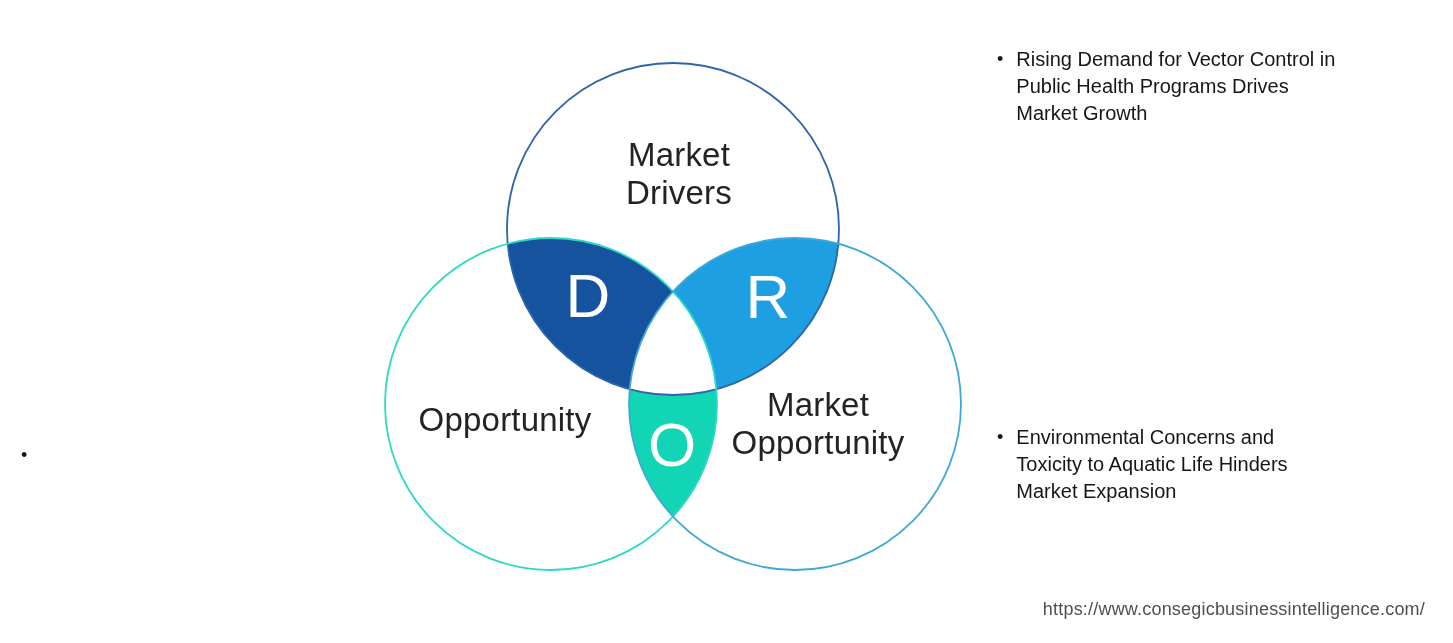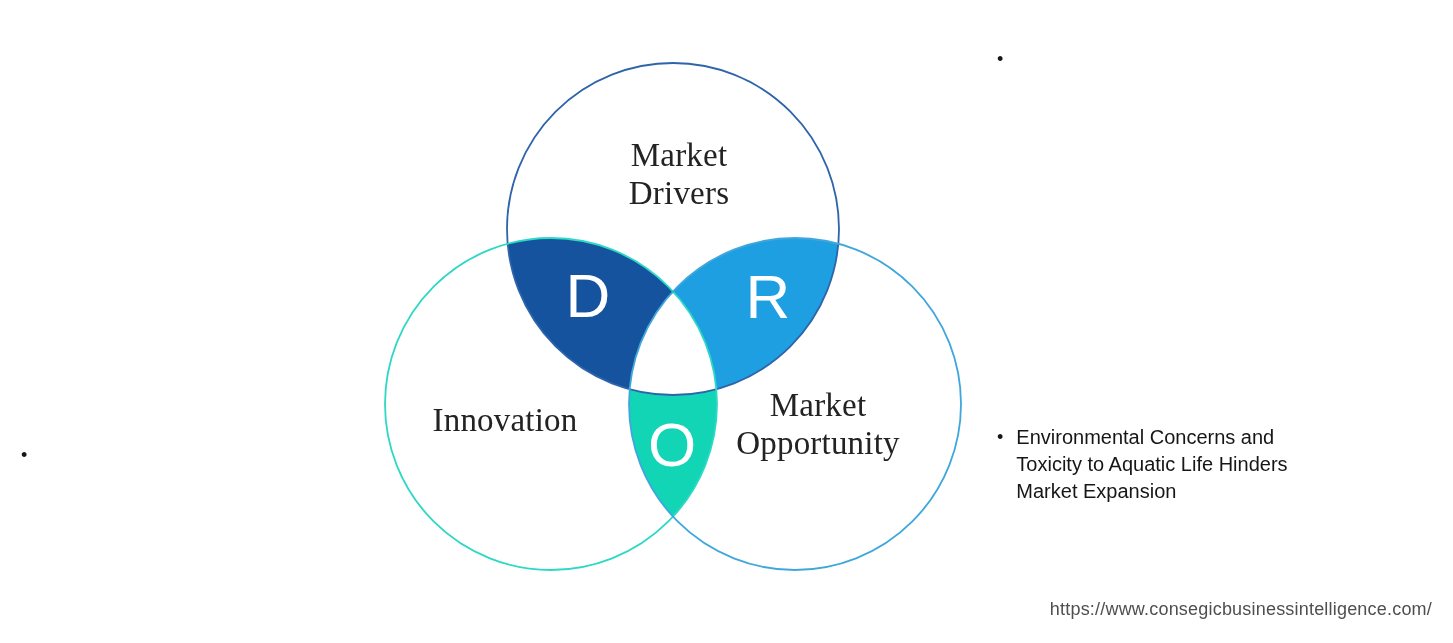--- a/index.html
+++ b/index.html
@@ -17,21 +17,20 @@
   .overlay {
     position: absolute;
     transform: translate(-50%, -50%);
     text-align: center;
   }
   .circle-label {
     font-size: 33px;
     line-height: 38px;
     color: #232323;
     letter-spacing: 0.2px;
-    font-family: Liberation Serif, serif;
   }
   .lbl-drivers    { left: 679px; top: 174px; width: 150px; }
   .lbl-opportunity{ left: 505px; top: 420px; white-space: nowrap; }
   .lbl-restraints { left: 818px; top: 424px; width: 185px; }
 
   .region-letter {
     font-size: 62px;
     line-height: 1;
     color: #ffffff;
     font-weight: 400;
@@ -55,21 +54,21 @@
     line-height: 27px;
     flex: 0 0 auto;
   }
   .note-text { white-space: pre-line; }
   .note-drivers    { left: 997px; top: 46px;  width: 420px; }
   .note-restraints { left: 997px; top: 424px; width: 420px; }
   .note-opportunity{ left: 21px;  top: 442px; width: 360px; }
 
   .footer-url {
     position: absolute;
-    right: 21px;
+    right: 28px;
     top: 599px;
     font-size: 18px;
     color: #4f4f4f;
     letter-spacing: 0.2px;
   }
 </style>
 </head>
 <body>
 
 <svg class="venn-svg" width="1453" height="643" viewBox="0 0 1453 643">
@@ -99,29 +98,32 @@
       <circle cx="795" cy="404" r="166" fill="#ffffff"></circle>
     </g>
   </g>
 
   <circle cx="673" cy="229" r="166" fill="none" stroke-width="1.8" stroke="#2e64aa"></circle>
   <circle cx="551" cy="404" r="166" fill="none" stroke-width="1.8" stroke="#2dd8c4"></circle>
   <circle cx="795" cy="404" r="166" fill="none" stroke-width="1.8" stroke="#3fa7db"></circle>
 </svg>
 
 <div class="overlay circle-label lbl-drivers">Market Drivers</div>
-<div class="overlay circle-label lbl-opportunity">Innovation</div>
+<div class="overlay circle-label lbl-opportunity">Opportunity</div>
 <div class="overlay circle-label lbl-restraints">Market Opportunity</div>
 
 <div class="overlay region-letter ltr-d">D</div>
 <div class="overlay region-letter ltr-r">R</div>
 <div class="overlay region-letter ltr-o">O</div>
 
 <div class="note note-drivers">
   <span class="note-bullet">•</span>
+  <span class="note-text">Rising Demand for Vector Control in
+Public Health Programs Drives
+Market Growth</span>
 </div>
 
 <div class="note note-restraints">
   <span class="note-bullet">•</span>
   <span class="note-text">Environmental Concerns and
 Toxicity to Aquatic Life Hinders
 Market Expansion</span>
 </div>
 
 <div class="note note-opportunity">

